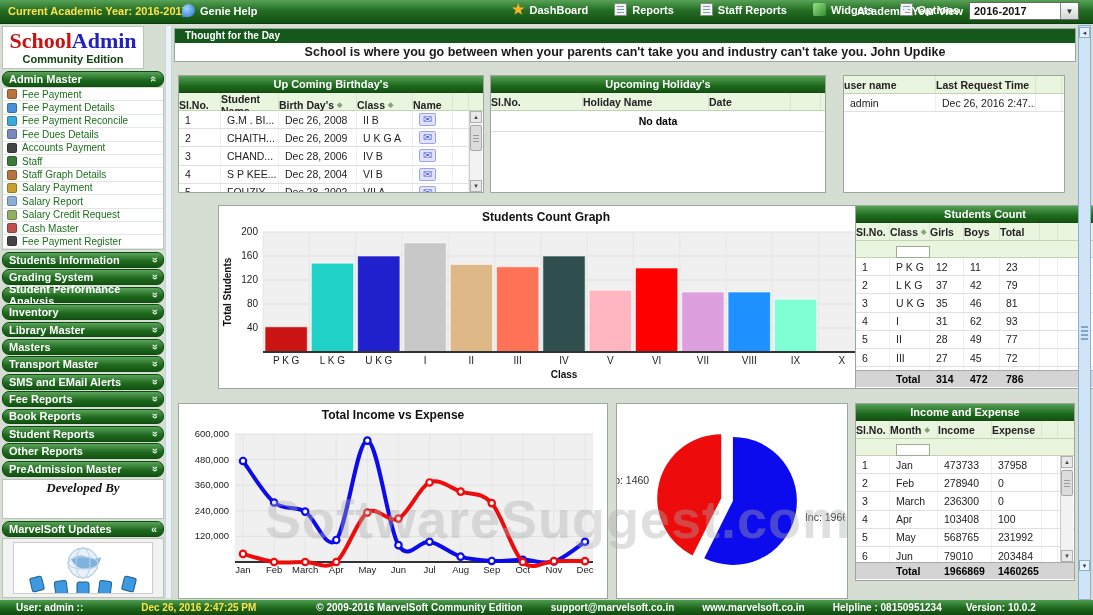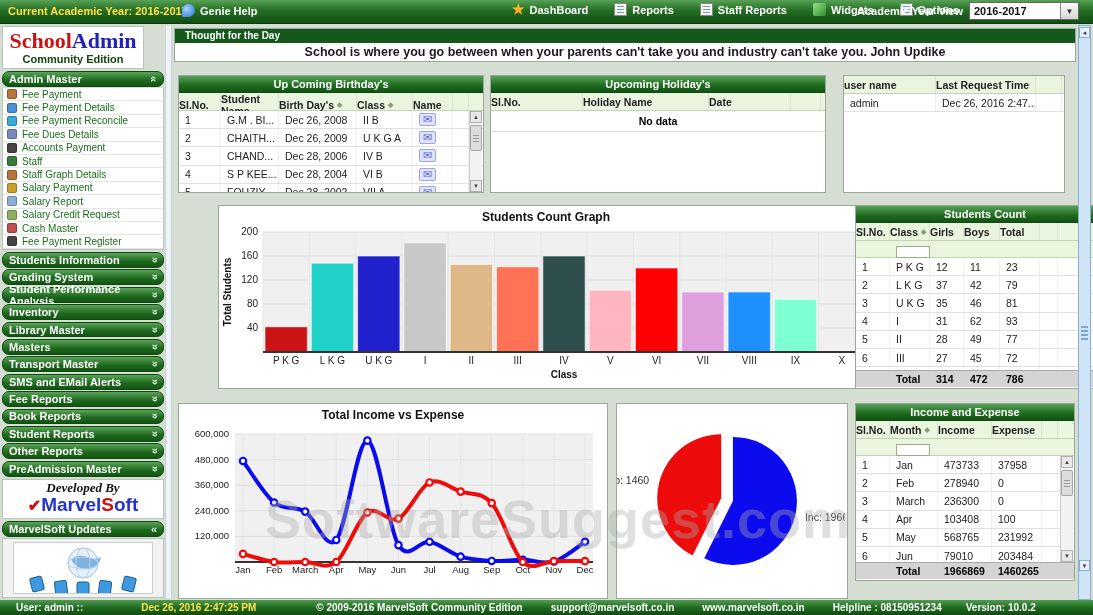--- a/index.html
+++ b/index.html
@@ -265,23 +265,20 @@
         <span class="chev">«</span>
       </div>
       <div class="side-header section-bar">
         <span>PreAdmission Master</span>
         <span class="chev">«</span>
       </div>
     </div>
 
   <div id="developed" class="abs">
     <div class="dev-by">Developed By</div>
-    <div id="brand-line">
-      <span class="swoosh">✔</span><span class="blue">Marvel</span><span class="red">S</span><span class="blue">oft</span>
-    </div>
   </div>
 
   <div id="updates-header" class="abs side-header">
     <span>MarvelSoft Updates</span>
     <span class="chev left">«</span>
   </div>
   <div id="updates-body" class="abs">
     <div id="updates-inner">
       <svg width="120" height="48" viewBox="0 0 120 48">
         <circle cx="60" cy="18" r="15" fill="#e8f1fa" stroke="#9cc0de"></circle>

